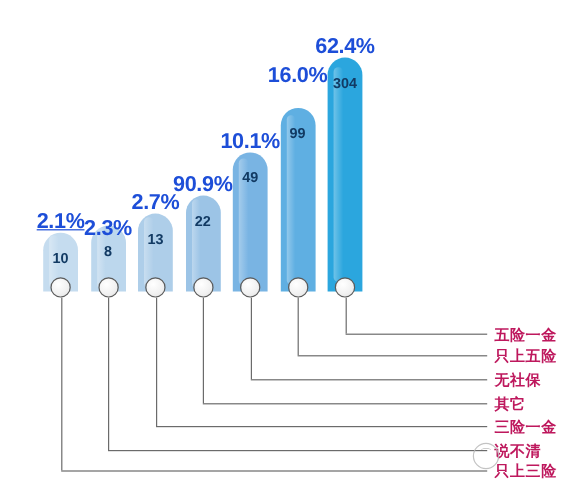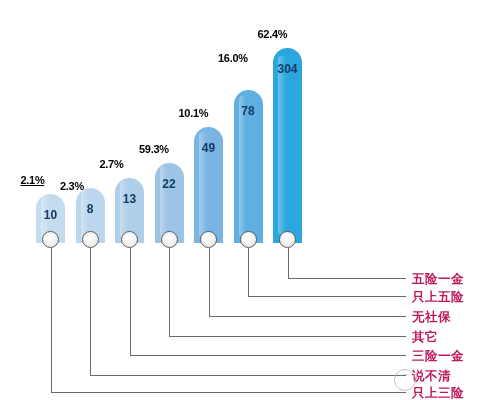--- a/index.html
+++ b/index.html
@@ -25,22 +25,23 @@
     position:absolute;
     left:18%;top:4%;
     width:26%;height:92%;
     border-radius:999px;
     background:linear-gradient(to right,rgba(255,255,255,.32),rgba(255,255,255,0));
     pointer-events:none;
   }
 
   .pct-label{
     position:absolute;
-    color:#000000;
-    font-size:11px;
+    text-align:center;
+    color:#1d4ed8;
+    font-size:18px;
     font-weight:700;
     letter-spacing:-.3px;
     white-space:nowrap;
   }
   .val-label{
     position:absolute;
     text-align:center;
     color:#123a63;
     font-size:12px;
     font-weight:700;
@@ -107,34 +108,34 @@
       <div class="node-circle" style="left: 81.5px; top: 231px;"></div>
       <div class="bar-group" style="left: 115px; top: 178px; width: 29px; height: 65px;">
         <div class="bar-body" style="background: rgb(174, 206, 233);"></div>
       </div>
       <div class="pct-label" style="left: 99.5px; top: 158px; width: 60px;">2.7%</div>
       <div class="val-label" style="left: 104.5px; top: 192px; width: 50px;">13</div>
       <div class="node-circle" style="left: 121px; top: 231px;"></div>
       <div class="bar-group" style="left: 154.5px; top: 163px; width: 29px; height: 80px;">
         <div class="bar-body" style="background: rgb(156, 196, 230);"></div>
       </div>
-      <div class="pct-label" style="left: 139px; top: 143px; width: 60px;">59.3%</div>
+      <div class="pct-label" style="left: 139px; top: 143px; width: 60px;">90.9%</div>
       <div class="val-label" style="left: 144px; top: 177px; width: 50px;">22</div>
       <div class="node-circle" style="left: 160.5px; top: 231px;"></div>
       <div class="bar-group" style="left: 194px; top: 127px; width: 29px; height: 116px;">
         <div class="bar-body" style="background: rgb(121, 180, 227);"></div>
       </div>
       <div class="pct-label" style="left: 178.5px; top: 107px; width: 60px;">10.1%</div>
       <div class="val-label" style="left: 183.5px; top: 141px; width: 50px;">49</div>
       <div class="node-circle" style="left: 200px; top: 231px;"></div>
       <div class="bar-group" style="left: 233.5px; top: 90px; width: 29px; height: 153px;">
         <div class="bar-body" style="background: rgb(95, 175, 226);"></div>
       </div>
       <div class="pct-label" style="left: 218px; top: 52px; width: 60px;">16.0%</div>
-      <div class="val-label" style="left: 223px; top: 104px; width: 50px;">78</div>
+      <div class="val-label" style="left: 223px; top: 104px; width: 50px;">99</div>
       <div class="node-circle" style="left: 239.5px; top: 231px;"></div>
       <div class="bar-group" style="left: 273px; top: 48px; width: 29px; height: 195px;">
         <div class="bar-body" style="background: rgb(43, 166, 222);"></div>
       </div>
       <div class="pct-label" style="left: 257.5px; top: 28px; width: 60px;">62.4%</div>
       <div class="val-label" style="left: 262.5px; top: 62px; width: 50px;">304</div>
       <div class="node-circle" style="left: 279px; top: 231px;"></div>
     </div>
 
   <div id="leaders-layer">

